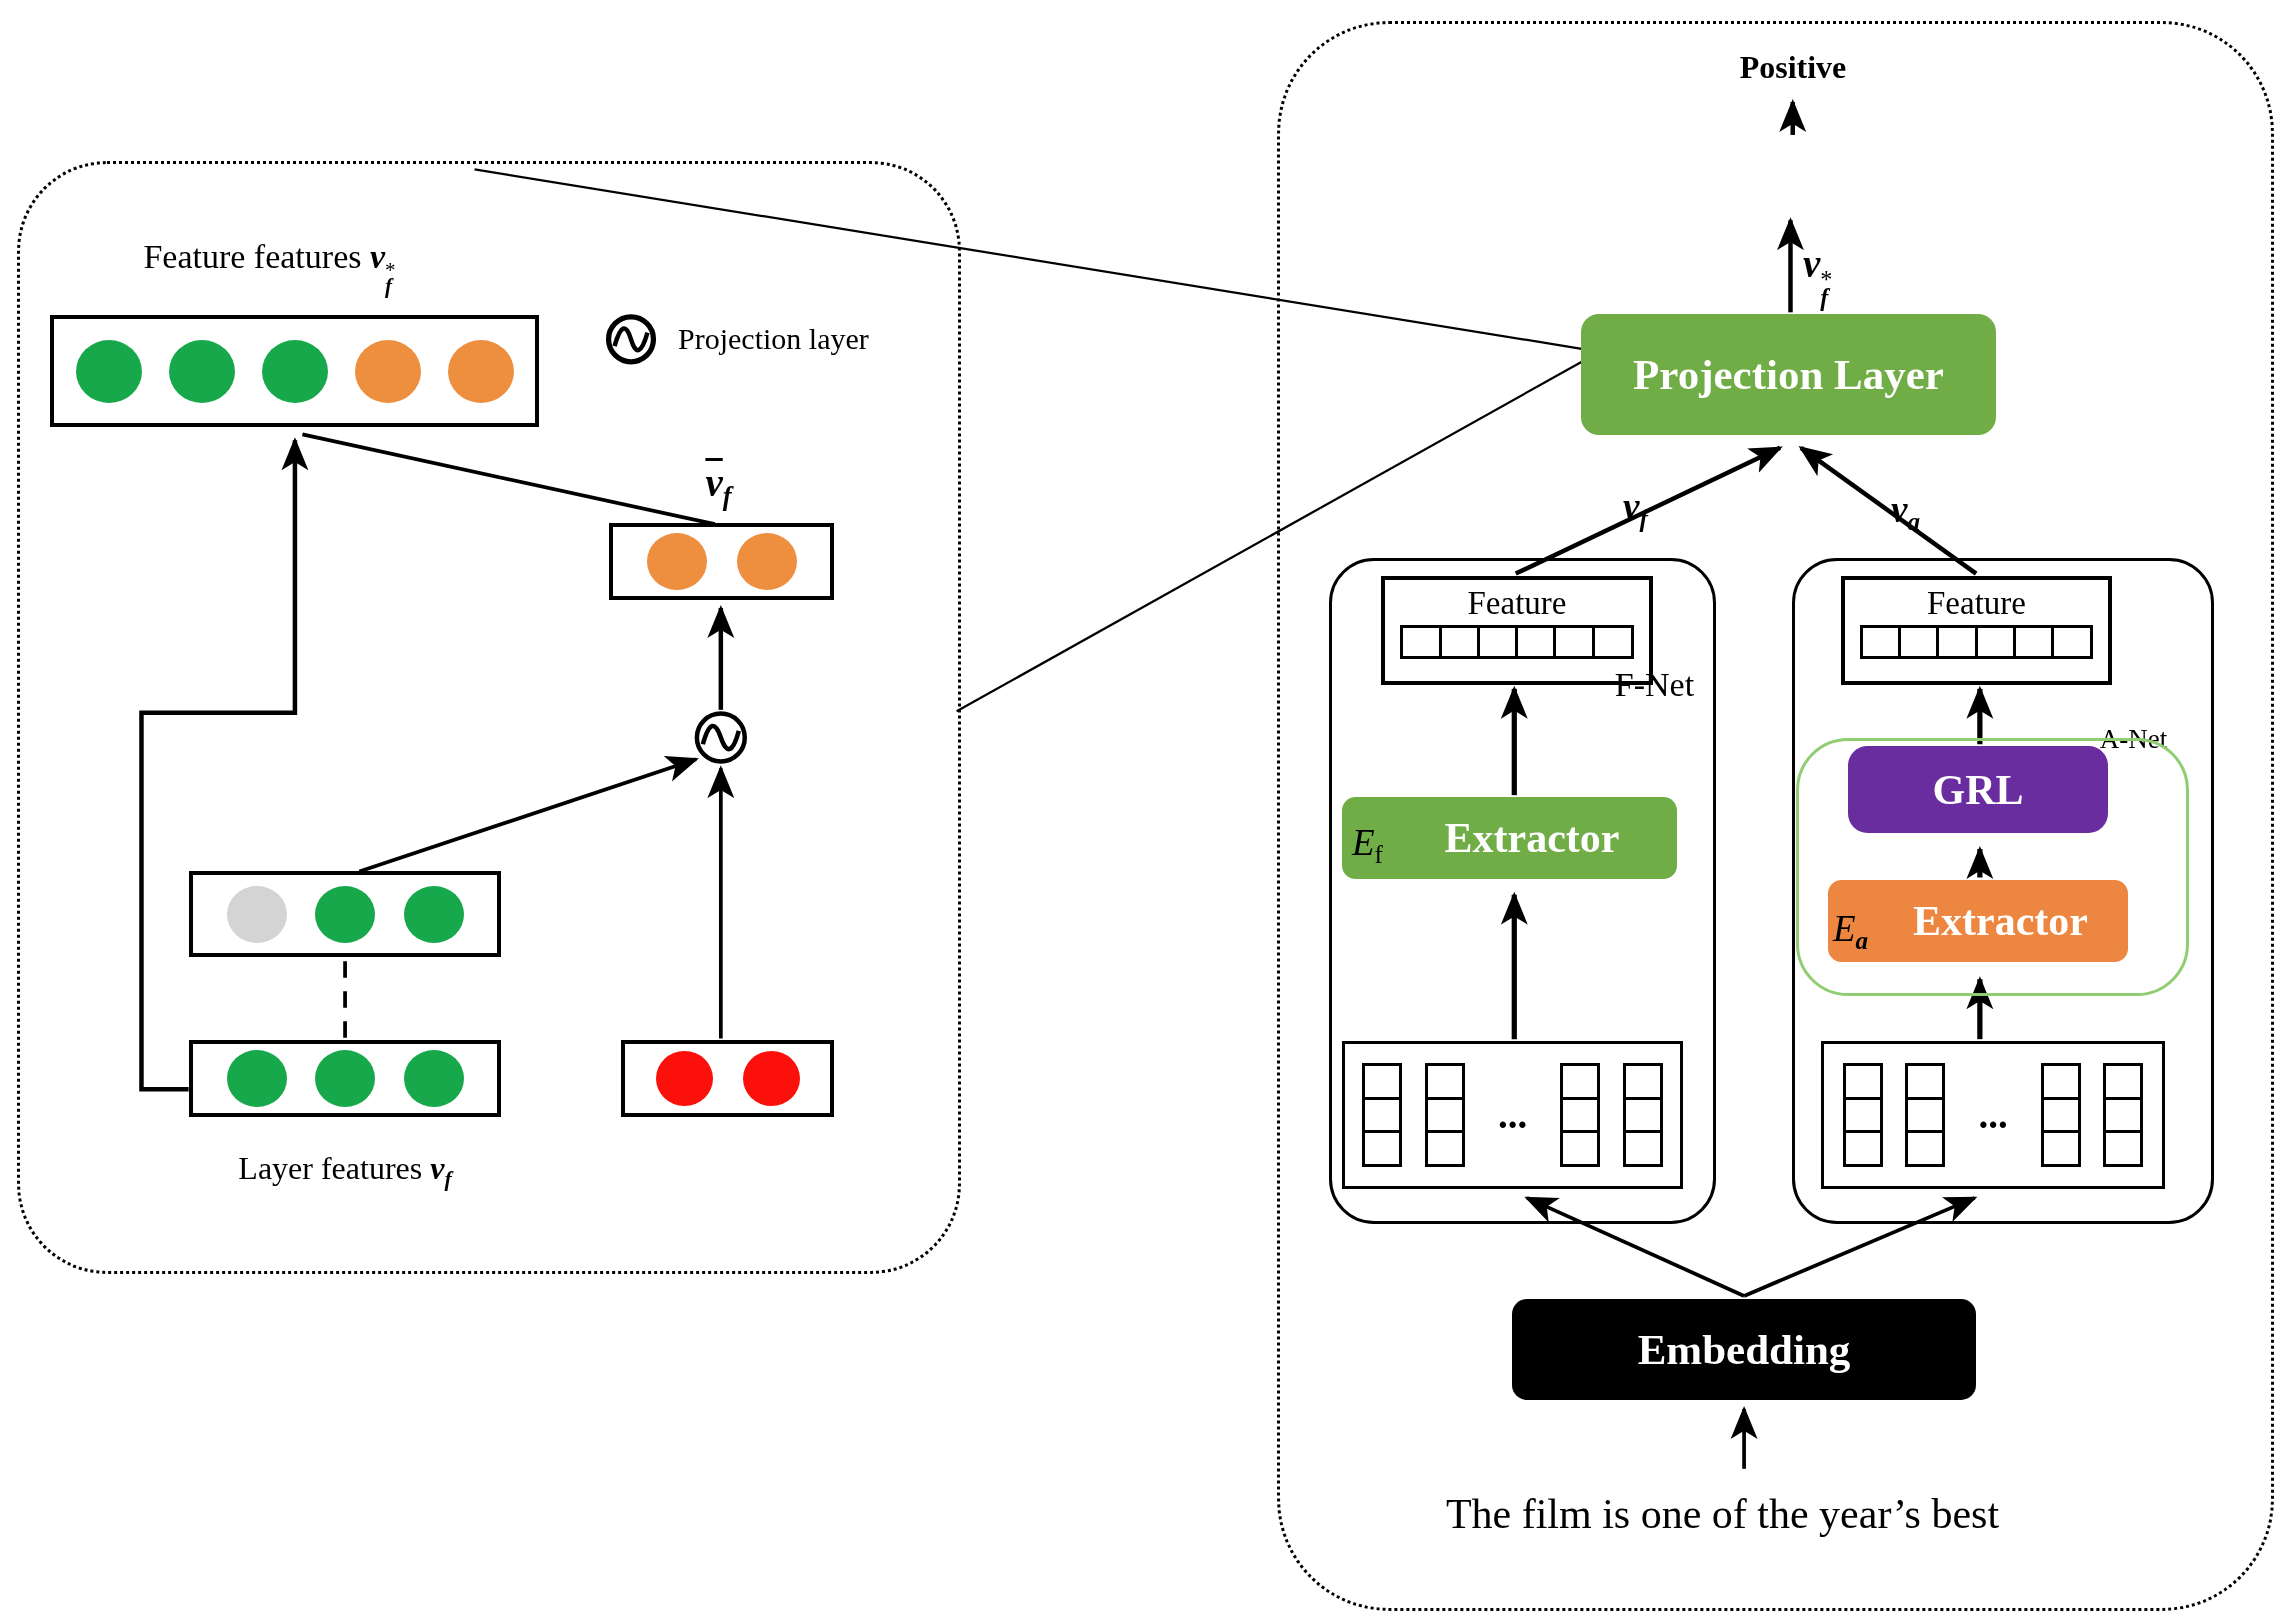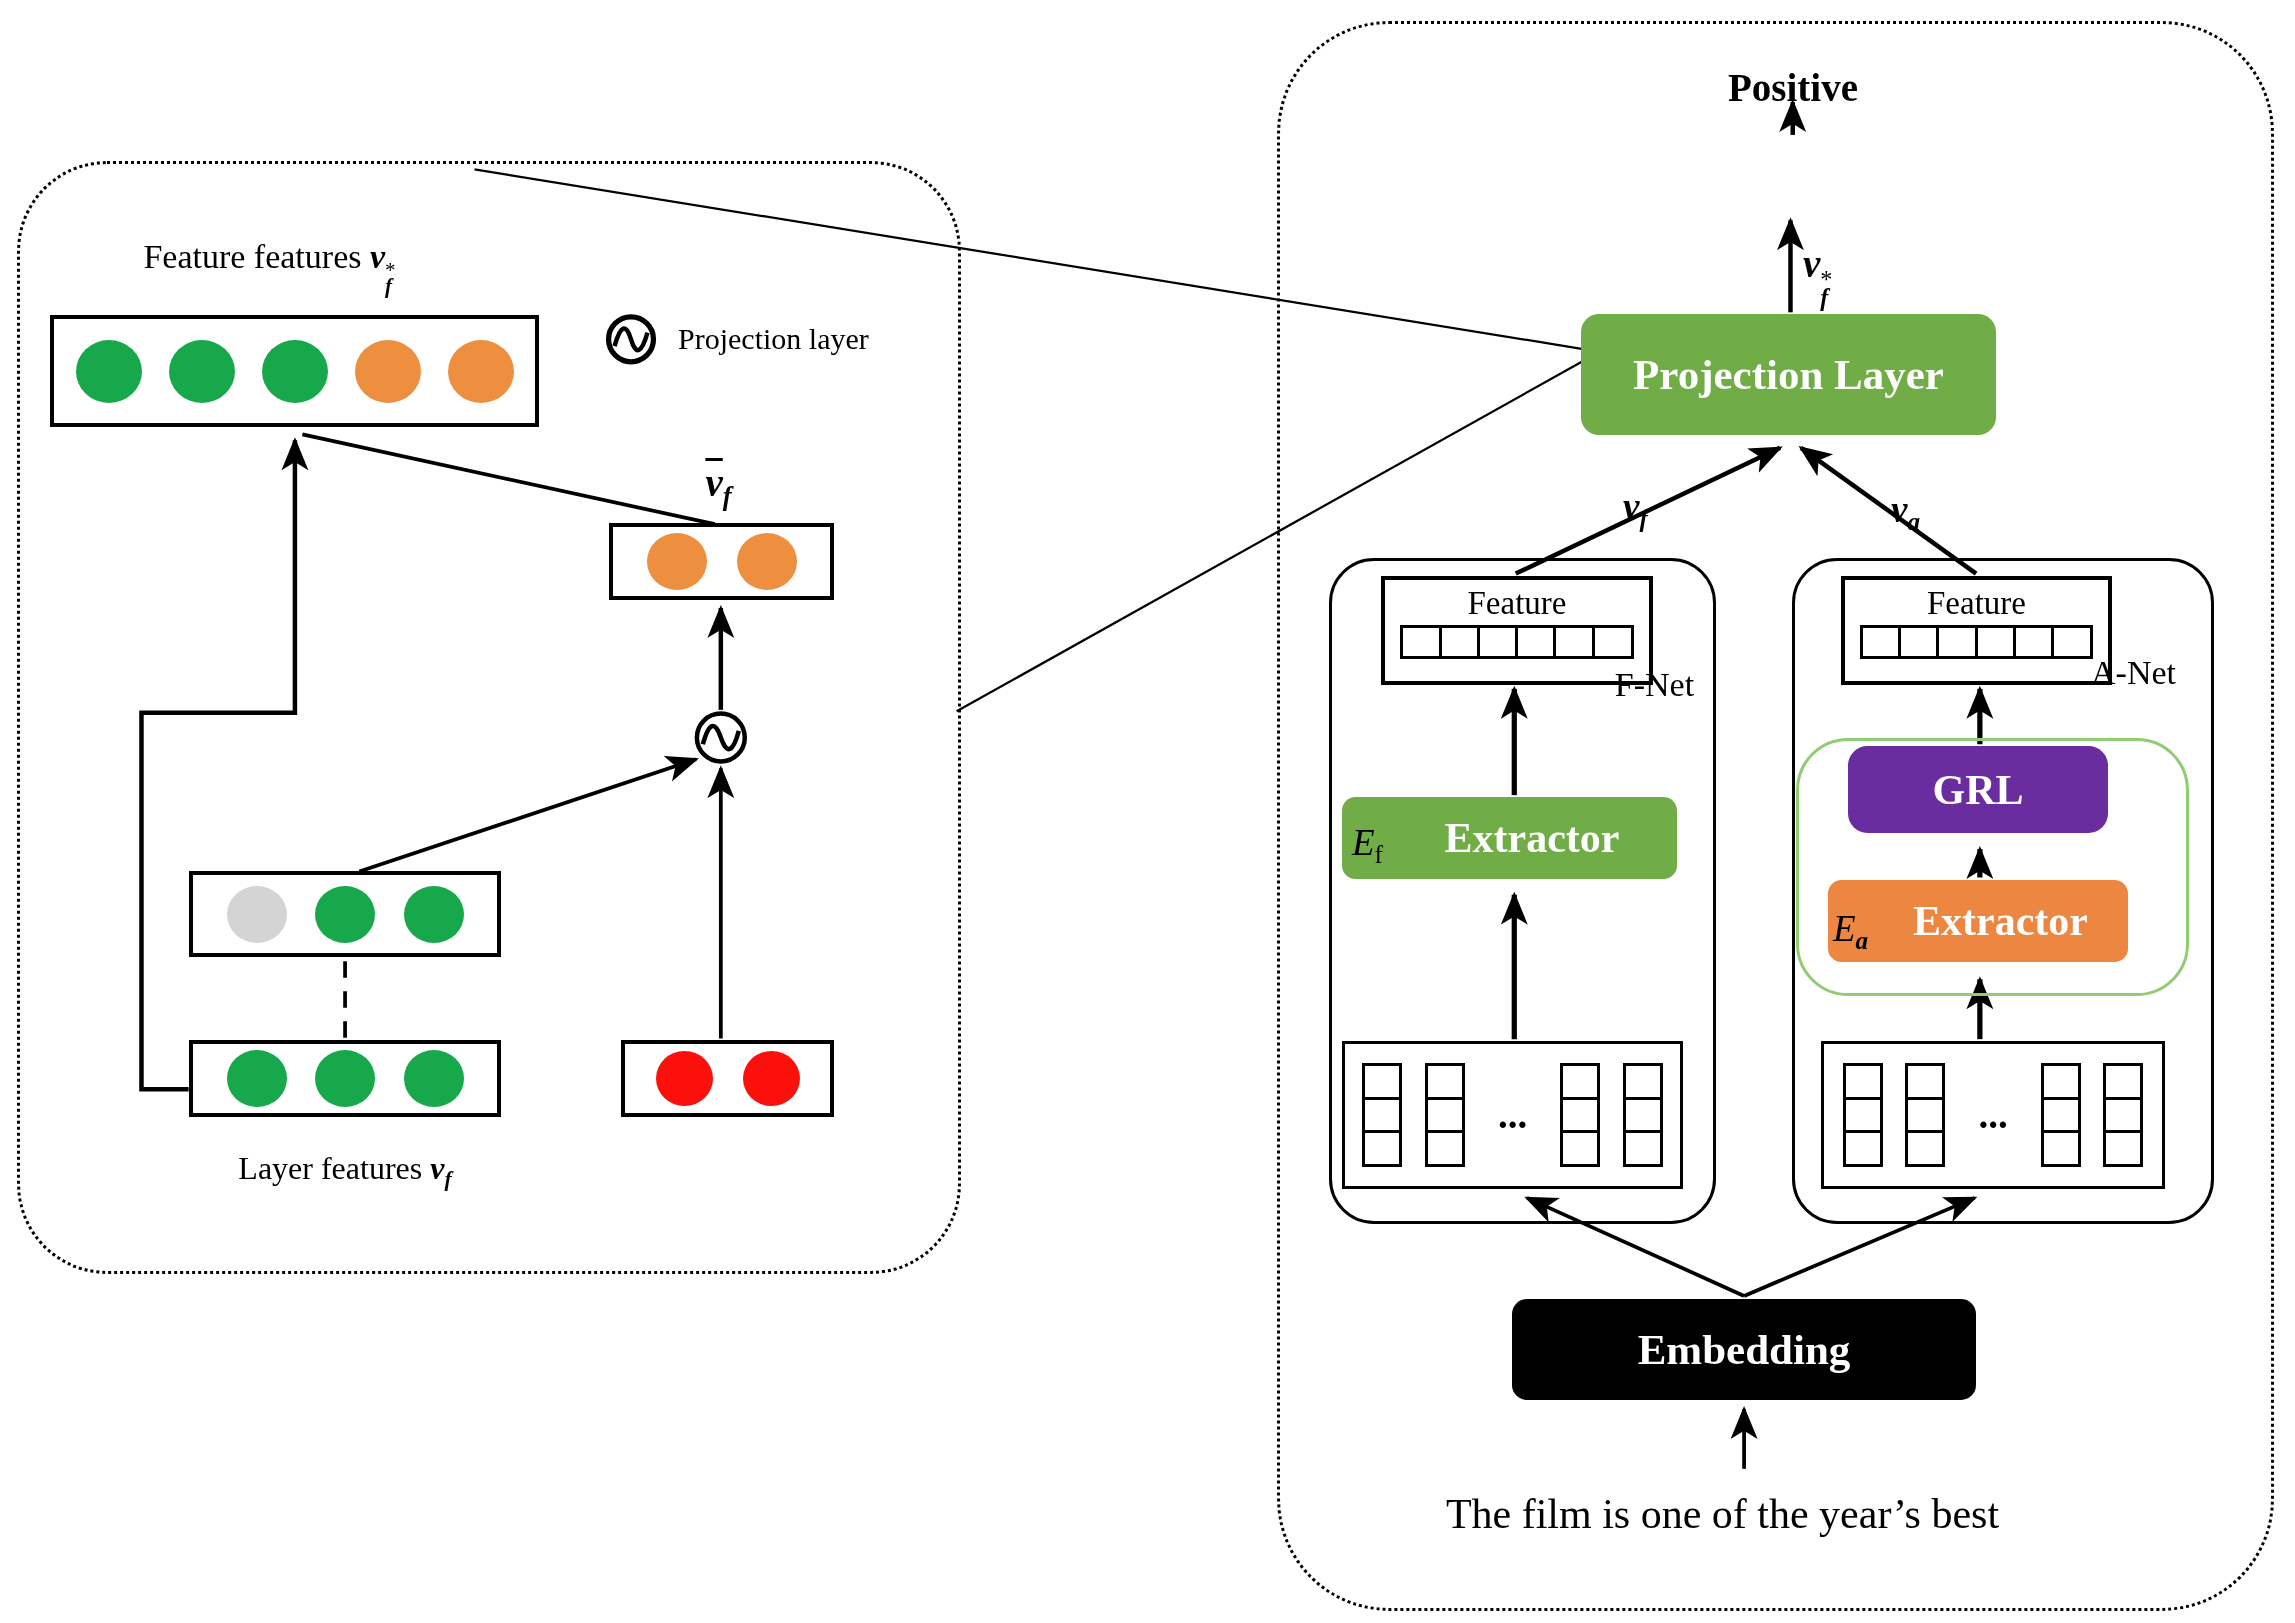--- a/index.html
+++ b/index.html
@@ -131,21 +131,21 @@
         <span class="circle" style="width: 57px; height: 55px; background: rgb(251, 16, 12);"></span>
       </div>
   </div>
 
   <div class="label" style="left:158px;top:1150px;width:374px;font-size:32px;">
     <span>Layer features </span><span class="mathv">v</span><sub>f</sub>
   </div>
 
   <div class="panel-dotted" style="left:1277px;top:21px;width:991px;height:1584px;border-radius:112px;"></div>
 
-  <div class="label" style="left:1647px;top:49px;width:292px;font-size:39px;font-weight:bold;margin-top:16px;">Positive</div>
+  <div class="label" style="left:1647px;top:49px;width:292px;font-size:32px;font-weight:bold;">Positive</div>
 
 
   <div class="label" style="left:1803px;top:241px;font-size:39px;text-align:left;">
     <span class="mathv">v</span><span class="supsub">
         <span>*</span>
         <span class="mathv">f</span>
       </span>
   </div>
 
   <div class="roundbox" style="left: 1581px; top: 314px; width: 415px; height: 121px; border-radius: 18px; font-size: 43px; background: rgb(112, 173, 71); border-color: rgb(154, 180, 226);">
@@ -213,21 +213,21 @@
     <div class="fcells">
         <div class="fcell"></div>
         <div class="fcell"></div>
         <div class="fcell"></div>
         <div class="fcell"></div>
         <div class="fcell"></div>
         <div class="fcell"></div>
       </div>
   </div>
 
-  <div class="label" style="left:2051px;top:654px;width:165px;font-size:34px;">A-Net</div>
+  <div class="label" style="left:2051px;top:724px;width:165px;font-size:27px;">A-Net</div>
 
   <div class="abs" style="left: 1796px; top: 738px; width: 387px; height: 252px; border: 3px solid rgb(144, 204, 114); border-radius: 52px;"></div>
 
   <div class="roundbox" style="left: 1848px; top: 746px; width: 260px; height: 87px; border-radius: 19.5px; font-size: 42px; background: rgb(106, 45, 159); border-color: rgb(154, 180, 226);">
     <span>GRL</span>
   </div>
 
   <div class="roundbox" style="left: 1828px; top: 880px; width: 300px; height: 82px; border-radius: 13.5px; font-size: 42px; background: rgb(237, 134, 64); border-color: rgb(154, 180, 226);">
     <span style="margin-left:45px;">Extractor</span>
   </div>

